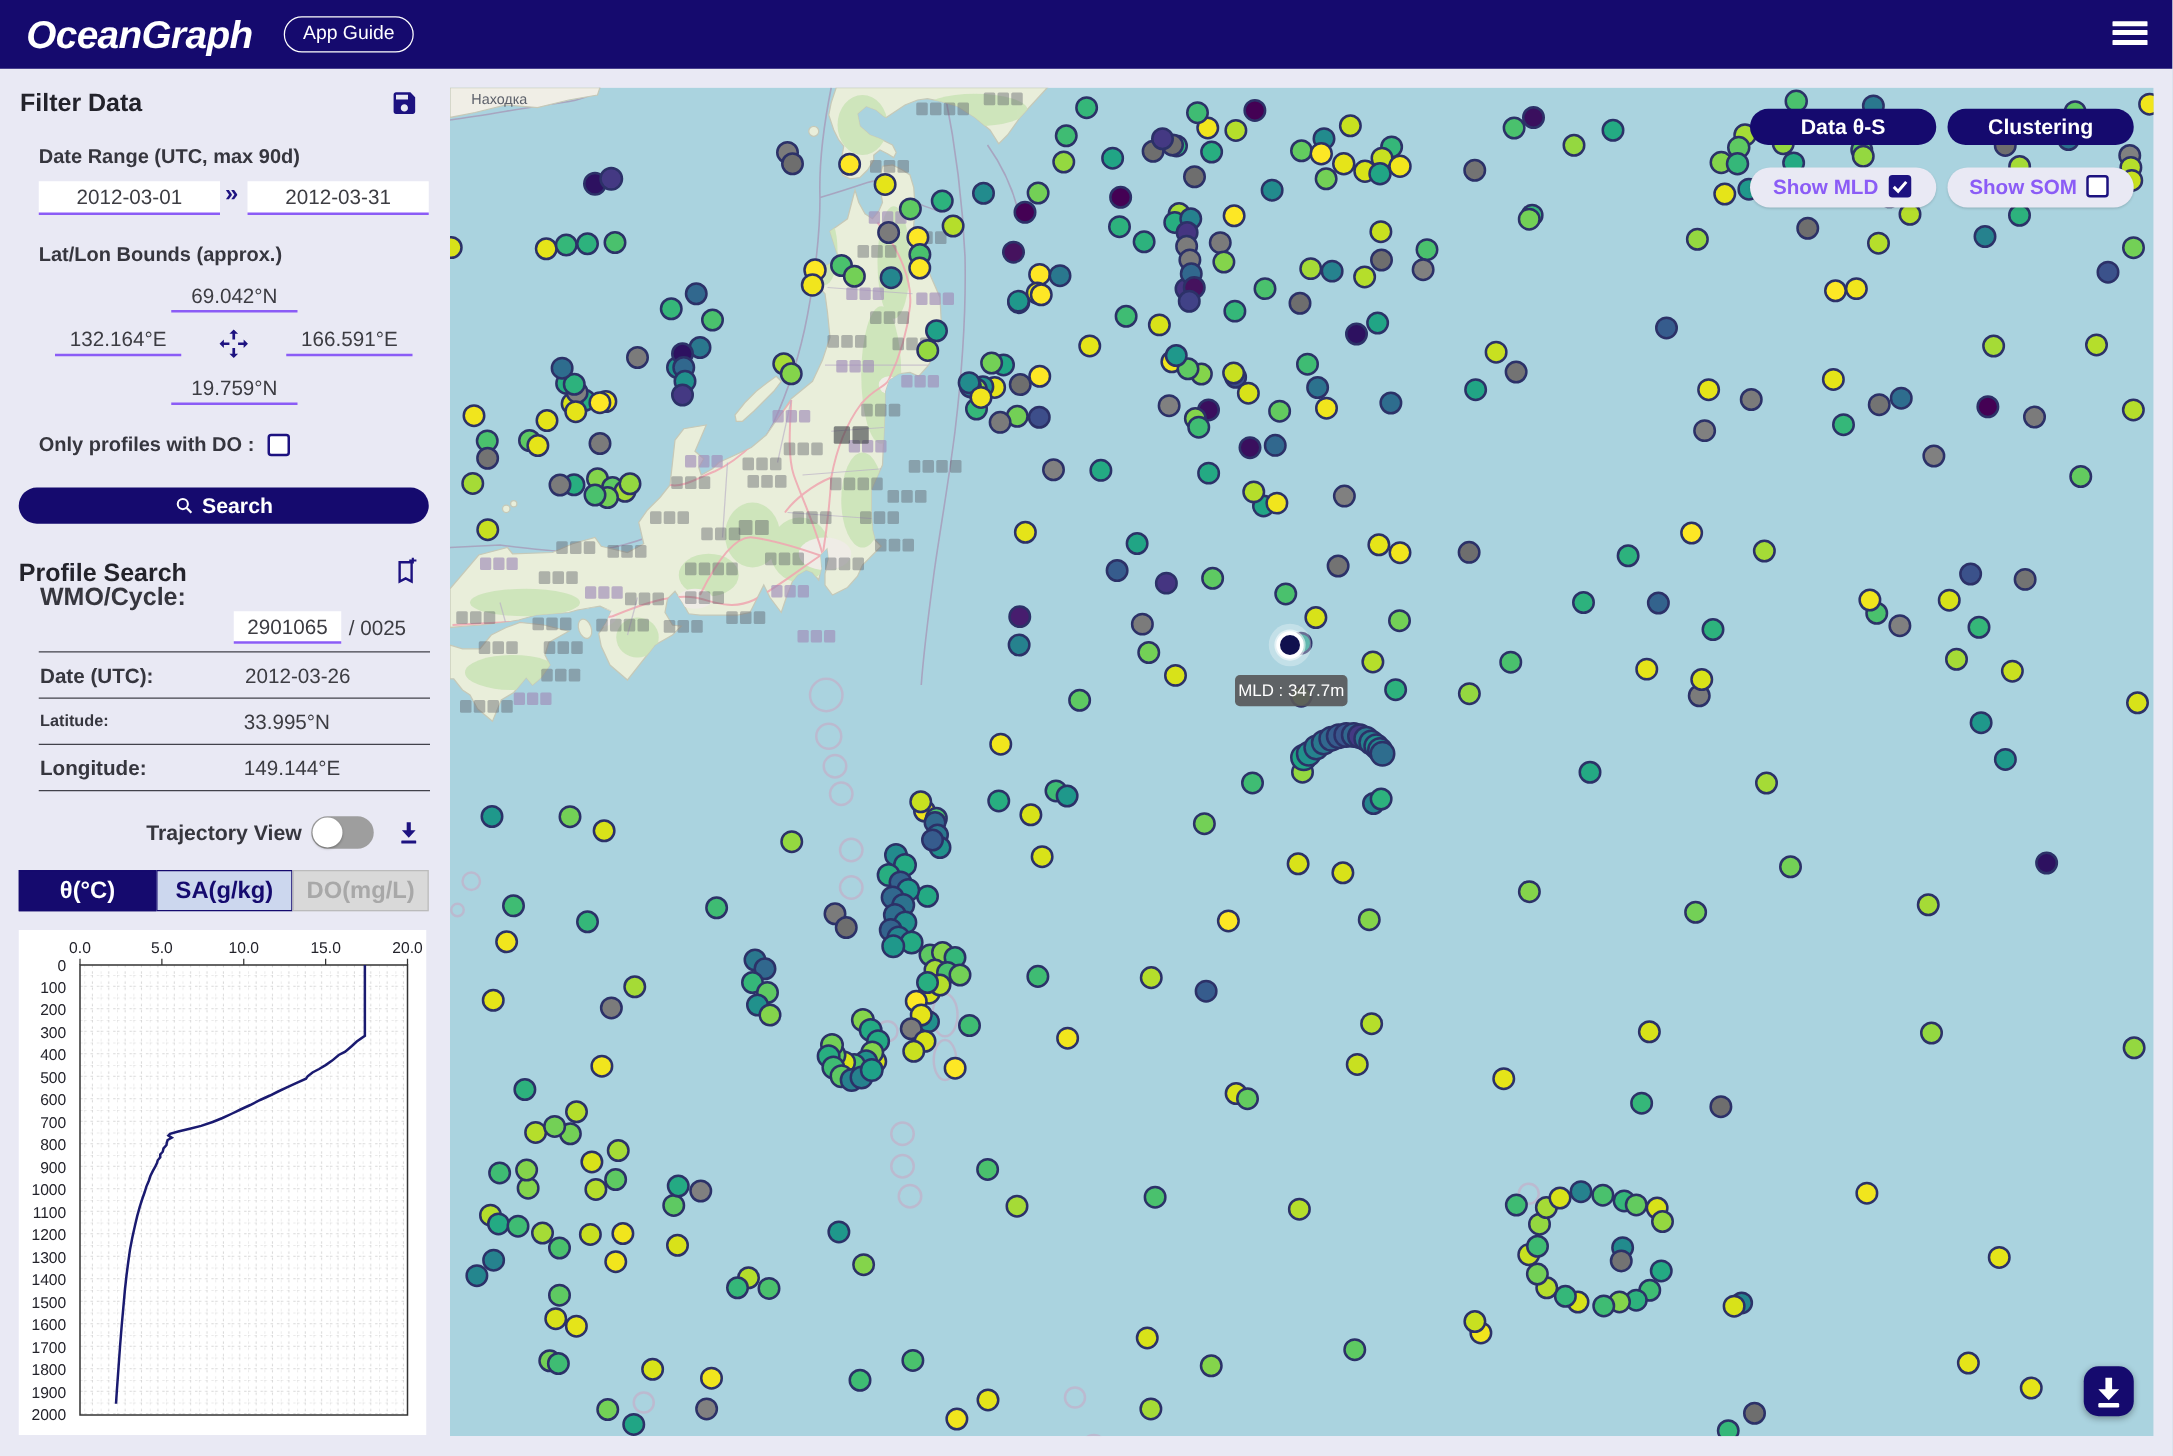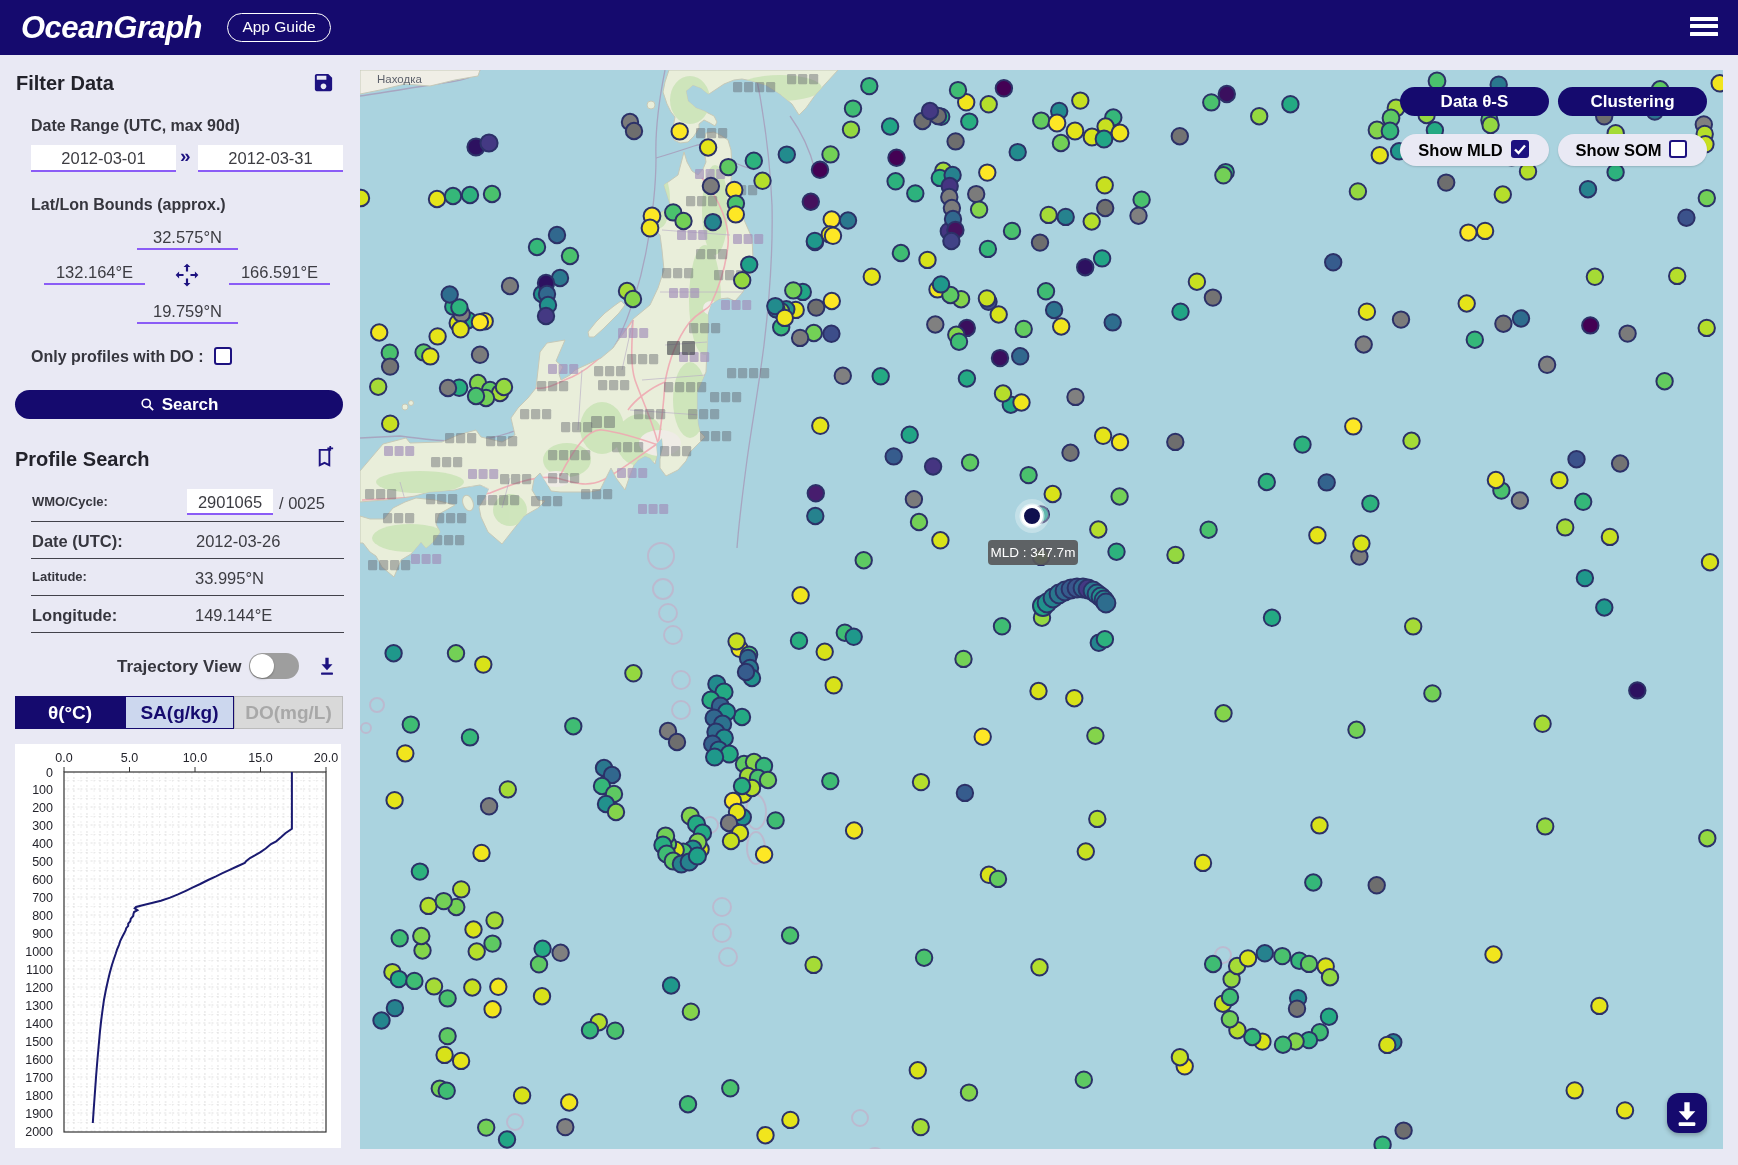--- a/index.html
+++ b/index.html
@@ -10,21 +10,21 @@
 .guide{left:227px;top:13px;width:104px;height:29px;border:1.5px solid #fff;border-radius:15px;
 color:#fff;font-size:15.5px;text-align:center;line-height:26px}
 .burger span{display:block;width:28px;height:3.8px;background:#fff;margin-bottom:3.6px;border-radius:.5px}
 h2{font-size:20px;color:#23232b;font-weight:bold}
 .lab{font-size:16px;font-weight:bold;color:#36363e}
 .val{font-size:16.5px;color:#3c3c42}
 .uline{border-bottom:2px solid #8b5cf6;text-align:center}
 .whitebox{background:#fff}
 .rowline{height:0;border-bottom:1.5px solid #42424a}
 .navybtn{background:#150a6e;color:#fff;font-weight:bold;text-align:center;border-radius:15px}
-.pill{background:#e9e9f4;border-radius:16px;color:#000000;font-weight:bold;text-align:center;
+.pill{background:#e9e9f4;border-radius:16px;color:#8b5cf6;font-weight:bold;text-align:center;
 box-shadow:0 1px 2px rgba(0,0,0,.15)}
 .tab{height:33px;font-size:19px;font-weight:bold;text-align:center;line-height:31px}
 </style></head>
 <body>
 <div class="abs" style="left:360px;top:70px;width:1363px;height:1079px;overflow:hidden">
 <svg width="1363" height="1079" viewBox="0 0 1363 1079" xmlns="http://www.w3.org/2000/svg">
 <rect width="1363" height="1079" fill="#aad3df"></rect>
 
 <g stroke="#a79dbb" stroke-width="1.3" fill="none" opacity="0.85">
 <path d="M305,0 C299,30 295,60 296,88 C296,120 292,150 286,182 C280,214 270,244 258,270 C244,296 226,316 205,334 C184,350 158,362 130,368 C100,374 70,370 40,366 L0,368"></path>
@@ -800,21 +800,21 @@
 <svg width="23" height="23" viewBox="0 0 24 24" fill="#1d1280">
       <path d="M17 3H5c-1.1 0-2 .9-2 2v14c0 1.1.9 2 2 2h14c1.1 0 2-.9 2-2V7l-4-4zm-5 16c-1.66 0-3-1.34-3-3s1.34-3 3-3 3 1.34 3 3-1.34 3-3 3zm3-10H5V5h10v4z"></path>
     </svg></div>
 
 <div class="abs lab" style="left:31px;top:117px">Date Range (UTC, max 90d)</div>
 <div class="abs whitebox uline val" style="left:31px;top:145px;width:145px;height:27px;line-height:27px">2012-03-01</div>
 <div class="abs" style="left:180px;top:145px;color:#1d1280;font-size:19px;font-weight:bold">»</div>
 <div class="abs whitebox uline val" style="left:198px;top:145px;width:145px;height:27px;line-height:27px">2012-03-31</div>
 
 <div class="abs lab" style="left:31px;top:196px">Lat/Lon Bounds (approx.)</div>
-<div class="abs uline val" style="left:137px;top:225px;width:101px;height:25px;line-height:25px">32.575°N</div>
+<div class="abs uline val" style="left:137px;top:225px;width:101px;height:25px;line-height:25px">69.042°N</div>
 <div class="abs uline val" style="left:44px;top:260px;width:101px;height:25px;line-height:25px">132.164°E</div>
 <div class="abs" style="left:174px;top:262px;width:26px;height:26px">
 <svg width="26" height="26" viewBox="0 0 24 24" fill="#1d1280">
       <path d="M12 1.5l3.2 3.2h-2.2v4.1h-2V4.7H8.8L12 1.5zm0 21l-3.2-3.2h2.2v-4.1h2v4.1h2.2L12 22.5zM22.5 12l-3.2 3.2v-2.2h-4.1v-2h4.1V8.8L22.5 12zM1.5 12l3.2-3.2v2.2h4.1v2H4.7v2.2L1.5 12z"></path>
     </svg></div>
 <div class="abs uline val" style="left:229px;top:260px;width:101px;height:25px;line-height:25px">166.591°E</div>
 <div class="abs uline val" style="left:137px;top:299px;width:101px;height:25px;line-height:25px">19.759°N</div>
 
 <div class="abs lab" style="left:31px;top:348px">Only profiles with DO :</div>
 <div class="abs" style="left:214px;top:347px;width:18px;height:18px;background:#fff;border:2px solid #1d1280;border-radius:3px"></div>
@@ -824,21 +824,21 @@
       <line x1="15" y1="15" x2="21" y2="21" stroke="#fff" stroke-width="2.8"></line>
     </svg>Search</div>
 
 <h2 class="abs" style="left:15px;top:448px">Profile Search</h2>
 <div class="abs" style="left:313px;top:446px;width:23px;height:23px">
 <svg width="23" height="23" viewBox="0 0 24 24" fill="none" stroke="#1d1280" stroke-width="2">
       <path d="M7 4h10v16l-5-2.5L7 20z"></path>
       <path d="M15 2.5h6M18 0v5" stroke-width="1.8"></path>
     </svg></div>
 
-<div class="abs lab" style="left:32px;top:494px;font-size:13px">WMO/Cycle:</div>
+<div class="abs lab" style="left:32px;top:467px;font-size:20px">WMO/Cycle:</div>
 <div class="abs whitebox uline val" style="left:187px;top:489px;width:86px;height:26px;line-height:26px">2901065</div>
 <div class="abs val" style="left:279px;top:494px">/ 0025</div>
 <div class="abs rowline" style="left:31px;top:521px;width:313px"></div>
 
 <div class="abs lab" style="left:32px;top:532px;font-size:16.5px">Date (UTC):</div>
 <div class="abs val" style="left:196px;top:532px">2012-03-26</div>
 <div class="abs rowline" style="left:31px;top:558px;width:313px"></div>
 
 <div class="abs lab" style="left:32px;top:569px;font-size:13px">Latitude:</div>
 <div class="abs val" style="left:195px;top:569px">33.995°N</div>

